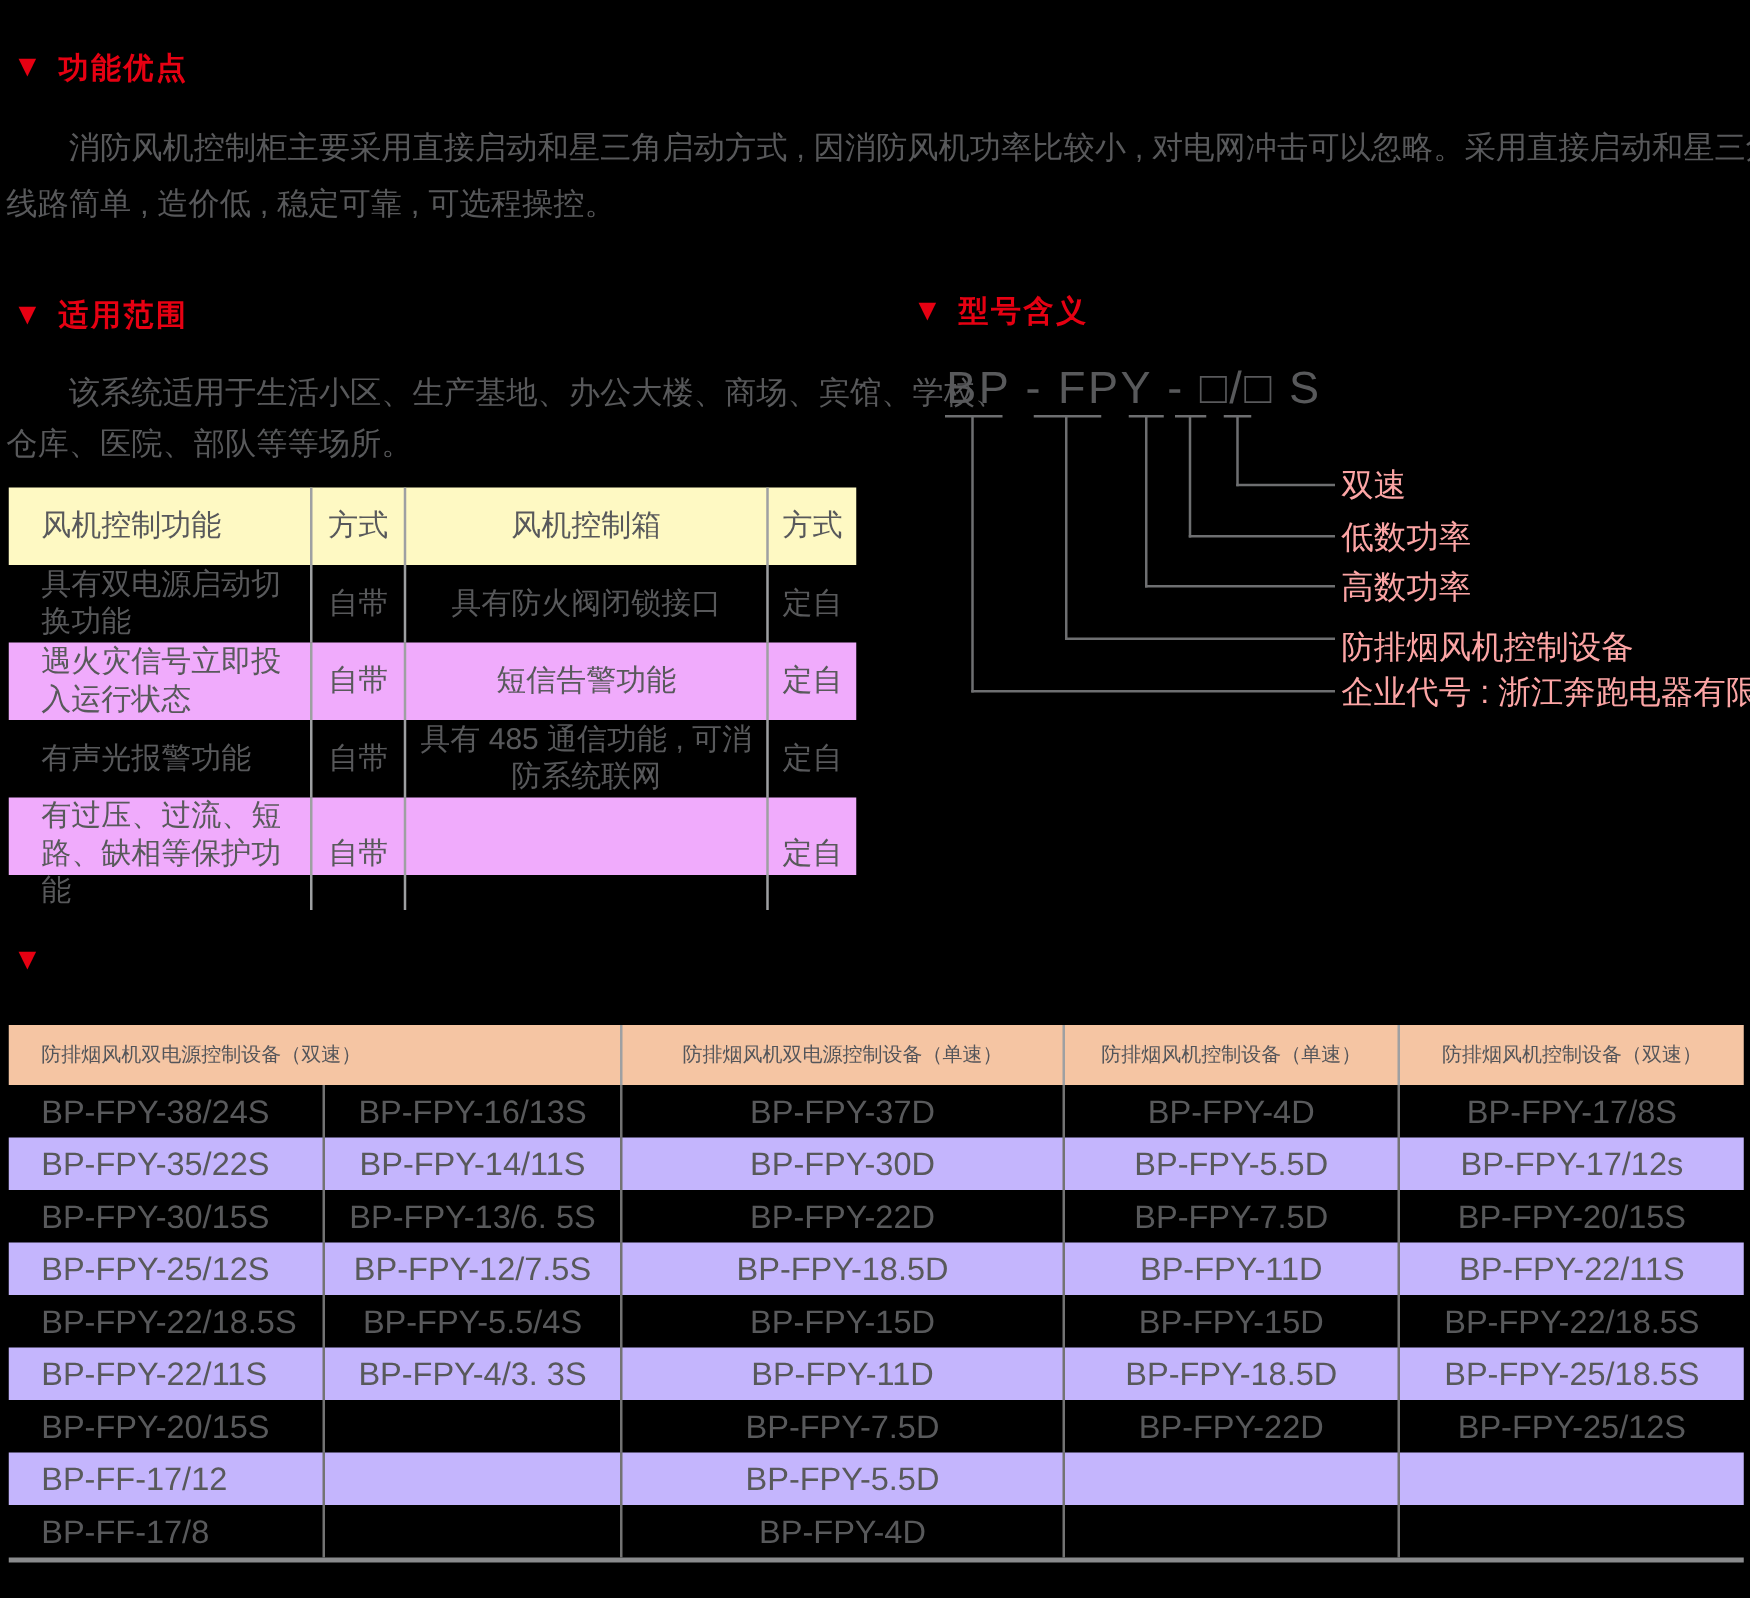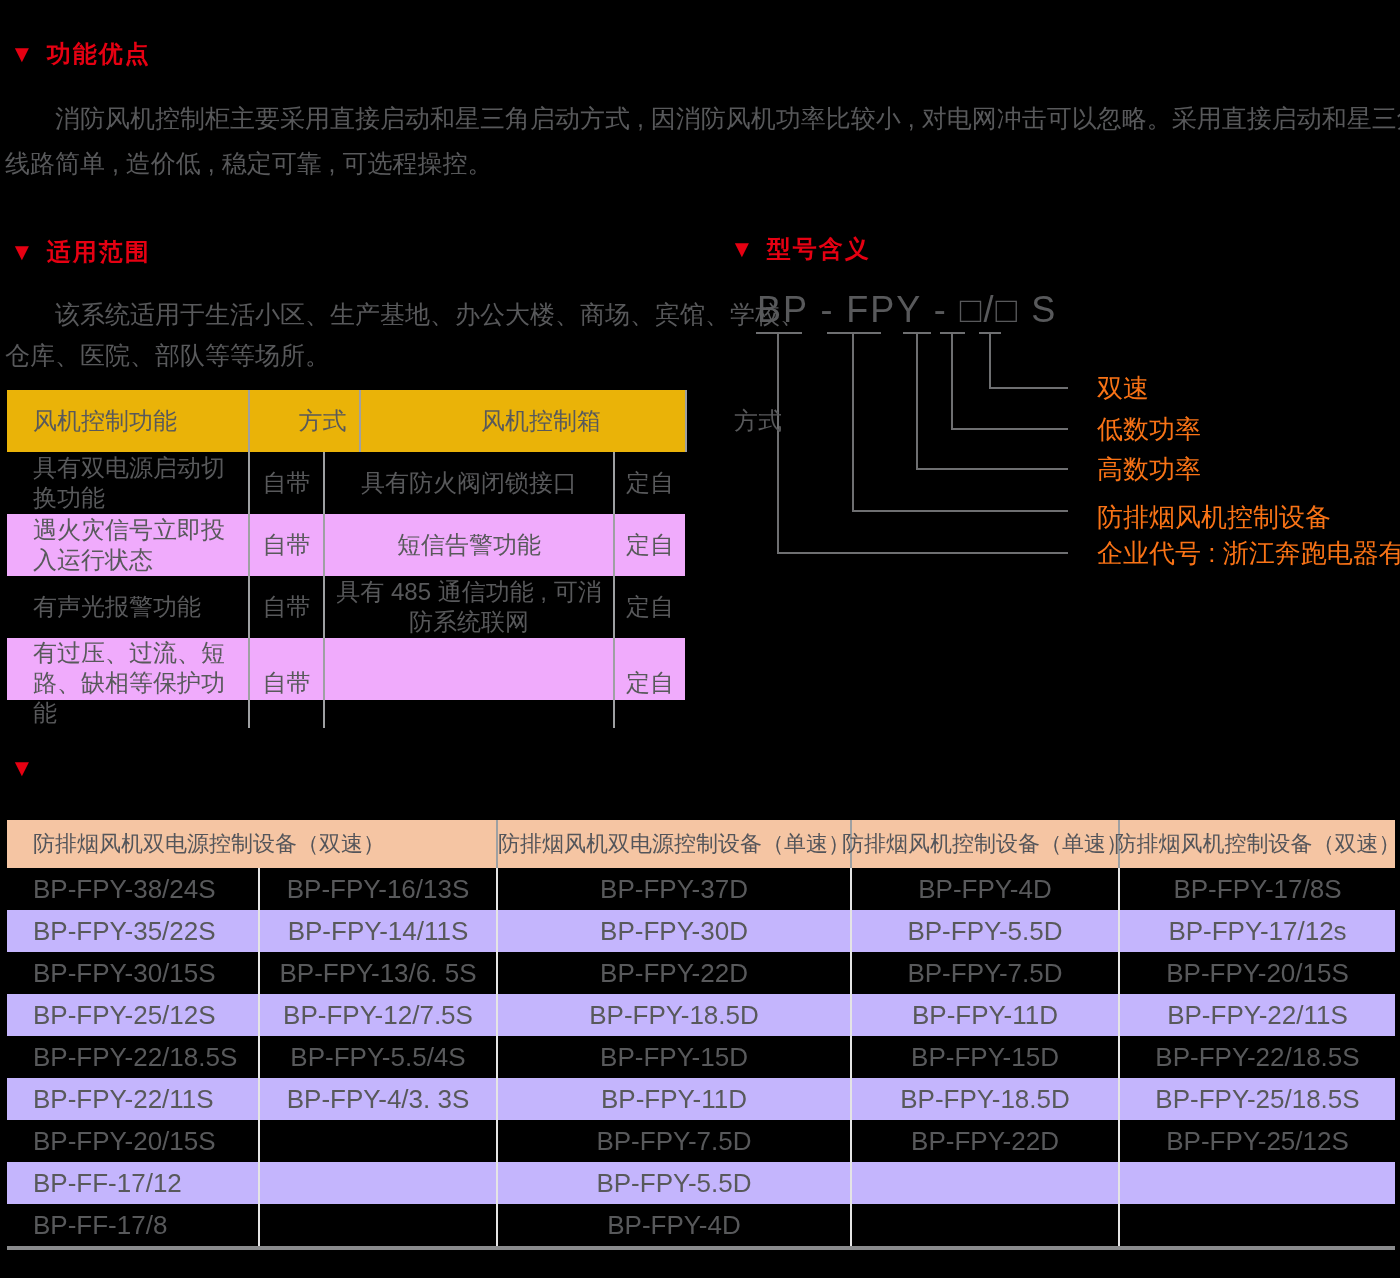--- a/index.html
+++ b/index.html
@@ -33,44 +33,44 @@
   .v1{left:777px;top:332px;width:2px;height:222px;}
   .v2{left:852px;top:332px;width:2px;height:180px;}
   .v3{left:916px;top:332px;width:2px;height:138px;}
   .v4{left:951px;top:332px;width:2px;height:98px;}
   .v5{left:989px;top:332px;width:2px;height:57px;}
   .hl5{left:989px;top:387px;width:79px;height:2px;}
   .hl4{left:951px;top:428px;width:117px;height:2px;}
   .hl3{left:916px;top:468px;width:152px;height:2px;}
   .hl2{left:852px;top:510px;width:216px;height:2px;}
   .hl1{left:777px;top:552px;width:291px;height:2px;}
-  .mlabel{position:absolute;left:1073px;font-size:26px;color:#f97316;white-space:nowrap;line-height:30px;margin-left:24px;}
+  .mlabel{position:absolute;left:1073px;font-size:26px;color:#fca5a5;white-space:nowrap;line-height:30px;}
   .ml0{top:373px;} .ml1{top:414px;} .ml2{top:454px;} .ml3{top:503px;font-family:Liberation Serif, serif;} .ml4{top:538px;}
   
   .ftable{position:absolute;left:7px;top:390px;width:678px;}
   .f-hrow,.f-row{display:grid;grid-template-columns:243px 75px 290px 70px;}
-  .f-hrow{height:62px;background:#eab308;gap:36px;}
+  .f-hrow{height:62px;background:#fef9c3;}
   .f-row{height:62px;}
   .f-row.lite{background:#f0abfc;}
   .fcell{display:flex;align-items:center;justify-content:center;text-align:center;
          font-size:24px;line-height:30px;color:#58595B;border-right:2px solid #9EA0A2;
          box-sizing:border-box;padding:0 6px;}
   .fcell.cl{justify-content:flex-start;text-align:left;padding-left:26px;padding-right:10px;}
   .fcell.last{border-right:none;}
   
   .ctable{position:absolute;left:7px;top:820px;width:1388px;border-bottom:4px solid #8A8B8D;}
   .c-hrow{display:grid;grid-template-columns:491px 354px 268px 275px;height:48px;background:#F5C5A3;}
   .c-row{display:grid;grid-template-columns:253px 238px 354px 268px 275px;height:42px;}
   .c-row.lite{background:#c4b5fd;}
-  .c-hcell{display:flex;align-items:center;justify-content:center;font-size:22px;color:#54555A;
+  .c-hcell{display:flex;align-items:center;justify-content:center;font-size:16px;color:#54555A;
            border-right:2px solid #9EA0A2;box-sizing:border-box;white-space:nowrap;}
   .c-hcell.cl{justify-content:flex-start;padding-left:26px;}
   .c-hcell.last{border-right:none;}
   .ccell{display:flex;align-items:center;justify-content:center;font-size:26px;color:#58595B;
-         border-right:2px solid #e5e5e5;box-sizing:border-box;white-space:nowrap;}
+         border-right:2px solid #737373;box-sizing:border-box;white-space:nowrap;}
   .ccell.cl{justify-content:flex-start;padding-left:26px;}
   .ccell.last{border-right:none;}
 </style>
 </head>
 <body>
 
 <div class="page">
 
   <div class="heading hd-features">
     <span class="tri">▼</span>

